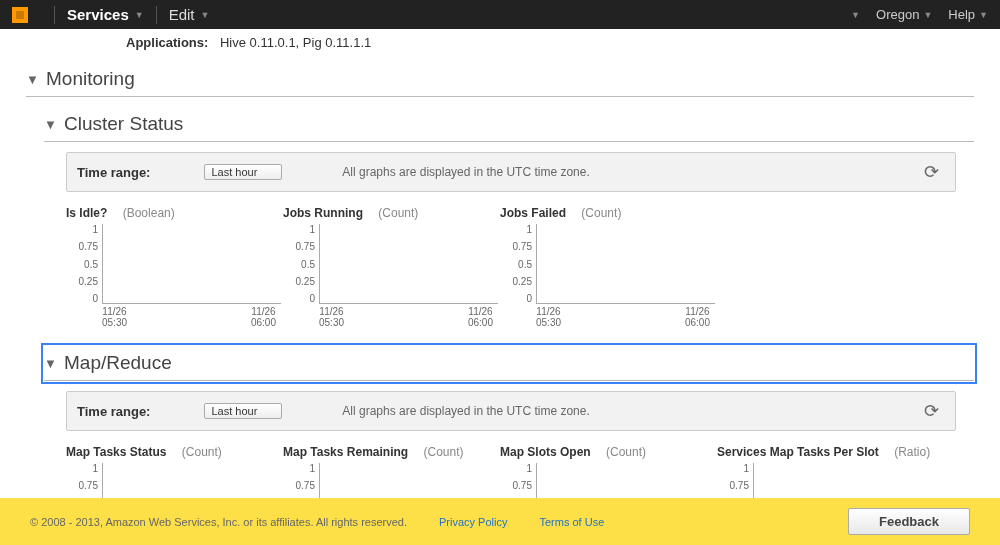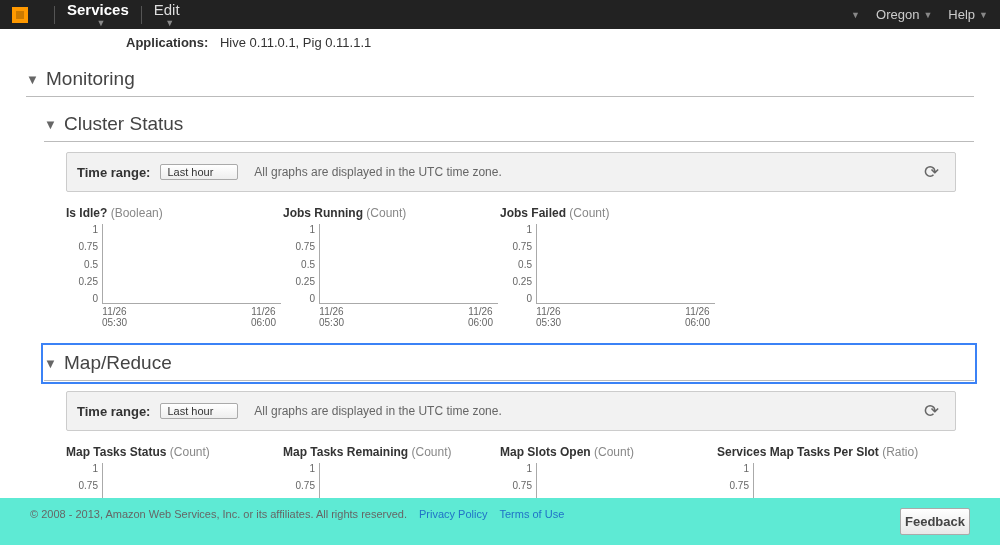--- a/index.html
+++ b/index.html
@@ -3,62 +3,62 @@
   <meta charset="utf-8">
   <style>
     * { box-sizing: border-box; margin: 0; padding: 0; }
     body { font-family: Arial, Helvetica, sans-serif; font-size: 13px; color: #333; background: #fff; }
     
     
     .topnav { background: #222; height: 29px; display: flex; align-items: center; padding: 0 12px; color: #ddd; }
     .aws-logo { width: 16px; height: 16px; background: #ff9900; margin-right: 14px; display: flex; align-items: center; justify-content: center; }
     .aws-logo::before { content: ""; width: 8px; height: 8px; background: #cc7a00; }
     .nav-divider { width: 1px; height: 18px; background: #555; margin: 0 12px; }
-    .nav-link { color: #ddd; font-size: 15px; cursor: pointer; display: flex; align-items: center; flex-direction: column; }
+    .nav-link { color: #ddd; font-size: 15px; cursor: pointer; display: flex; align-items: center; }
     .nav-link.bold { font-weight: bold; color: #fff; }
     .nav-caret { margin-left: 6px; font-size: 9px; color: #888; }
     .nav-spacer { flex: 1; }
     .nav-right { display: flex; align-items: center; gap: 16px; }
     .nav-right-item { color: #ccc; font-size: 13px; cursor: pointer; display: flex; align-items: center; }
     
     
     .content { padding: 0 26px; }
     .apps-row { padding: 6px 0 12px 100px; font-size: 13px; }
     .apps-label { font-weight: bold; margin-right: 8px; }
     
     
     .section-header { display: flex; align-items: center; padding: 6px 0; border-bottom: 1px solid #bbb; margin-bottom: 10px; cursor: pointer; }
     .section-header.sub { margin-left: 18px; }
     .section-header.focused { outline: 2px solid #3b82f6; outline-offset: 1px; }
     .section-toggle { font-size: 13px; color: #666; margin-right: 8px; width: 12px; text-align: center; }
     .section-title { font-size: 19px; font-weight: normal; color: #444; }
     
     
-    .timerange-bar { background: #f2f2f2; border: 1px solid #ccc; padding: 6px 10px; margin: 0 18px 10px 40px; display: flex; align-items: center; border-radius: 2px; }
+    .timerange-bar { background: #f2f2f2; border: 1px solid #ccc; padding: 6px 10px; margin: 0 18px 10px 40px; display: flex; align-items: center; border-radius: 2px; gap: 44px; }
     .timerange-label { font-weight: bold; margin-right: 10px; }
     .timerange-select { font-size: 11px; padding: 1px 24px 1px 6px; border: 1px solid #aaa; background: linear-gradient(#fff, #eee); border-radius: 2px; cursor: pointer; position: relative; }
     .utc-note { margin-left: 16px; color: #666; font-size: 12px; }
     .refresh-btn { margin-left: auto; cursor: pointer; font-size: 18px; color: #666; padding: 2px 6px; }
     
     
     .charts-row { display: flex; gap: 2px; margin: 0 18px 18px 40px; flex-wrap: wrap; }
     .chart { width: 215px; padding: 4px 0; }
     .chart-title { font-size: 12px; margin-bottom: 4px; }
     .chart-title .metric { font-weight: bold; }
-    .chart-title .unit { color: #888; font-weight: normal; }
+    .chart-title .unit { color: #888; font-weight: normal; margin-left: 12px; }
     .chart-body { position: relative; height: 100px; }
     .chart-yaxis { position: absolute; left: 0; top: 0; bottom: 20px; width: 36px; display: flex; flex-direction: column; justify-content: space-between; align-items: flex-end; font-size: 10px; color: #666; padding-right: 4px; }
     .chart-plot { position: absolute; left: 36px; right: 0; top: 0; bottom: 20px; border-left: 1px solid #aaa; border-bottom: 1px solid #aaa; background: #fff; }
     .chart-xaxis { position: absolute; left: 36px; right: 5px; bottom: 0; height: 18px; display: flex; justify-content: space-between; font-size: 10px; color: #666; }
     .chart-xtick { text-align: center; line-height: 1.1; white-space: pre; }
     
     
-    .footer { position: fixed; bottom: 0; left: 0; right: 0; padding: 10px 30px; display: flex; align-items: flex-start; font-size: 11px; color: #666; background: #5eead4; }
-    .footer a { color: #2073c7; text-decoration: none; margin-left: 12px; cursor: pointer; }
-    .feedback-btn { margin-left: auto; background: linear-gradient(#fff, #e8e8e8); border: 1px solid #aaa; padding: 5px 4px; font-size: 13px; font-weight: bold; color: #444; border-radius: 2px; cursor: pointer; }
+    .footer { position: fixed; bottom: 0; left: 0; right: 0; padding: 10px 30px; display: flex; align-items: center; font-size: 11px; color: #666; background: #fde047; }
+    .footer a { color: #2073c7; text-decoration: none; margin-left: 32px; cursor: pointer; }
+    .feedback-btn { margin-left: auto; background: linear-gradient(#fff, #e8e8e8); border: 1px solid #aaa; padding: 5px 30px; font-size: 13px; font-weight: bold; color: #444; border-radius: 2px; cursor: pointer; }
   </style>
 </head>
 <body>
 
 <div class="topnav">
   <div class="aws-logo"></div>
   <div class="nav-divider"></div>
   <div class="nav-link bold">
     <span>Services</span>
     <span class="nav-caret">▼</span>

